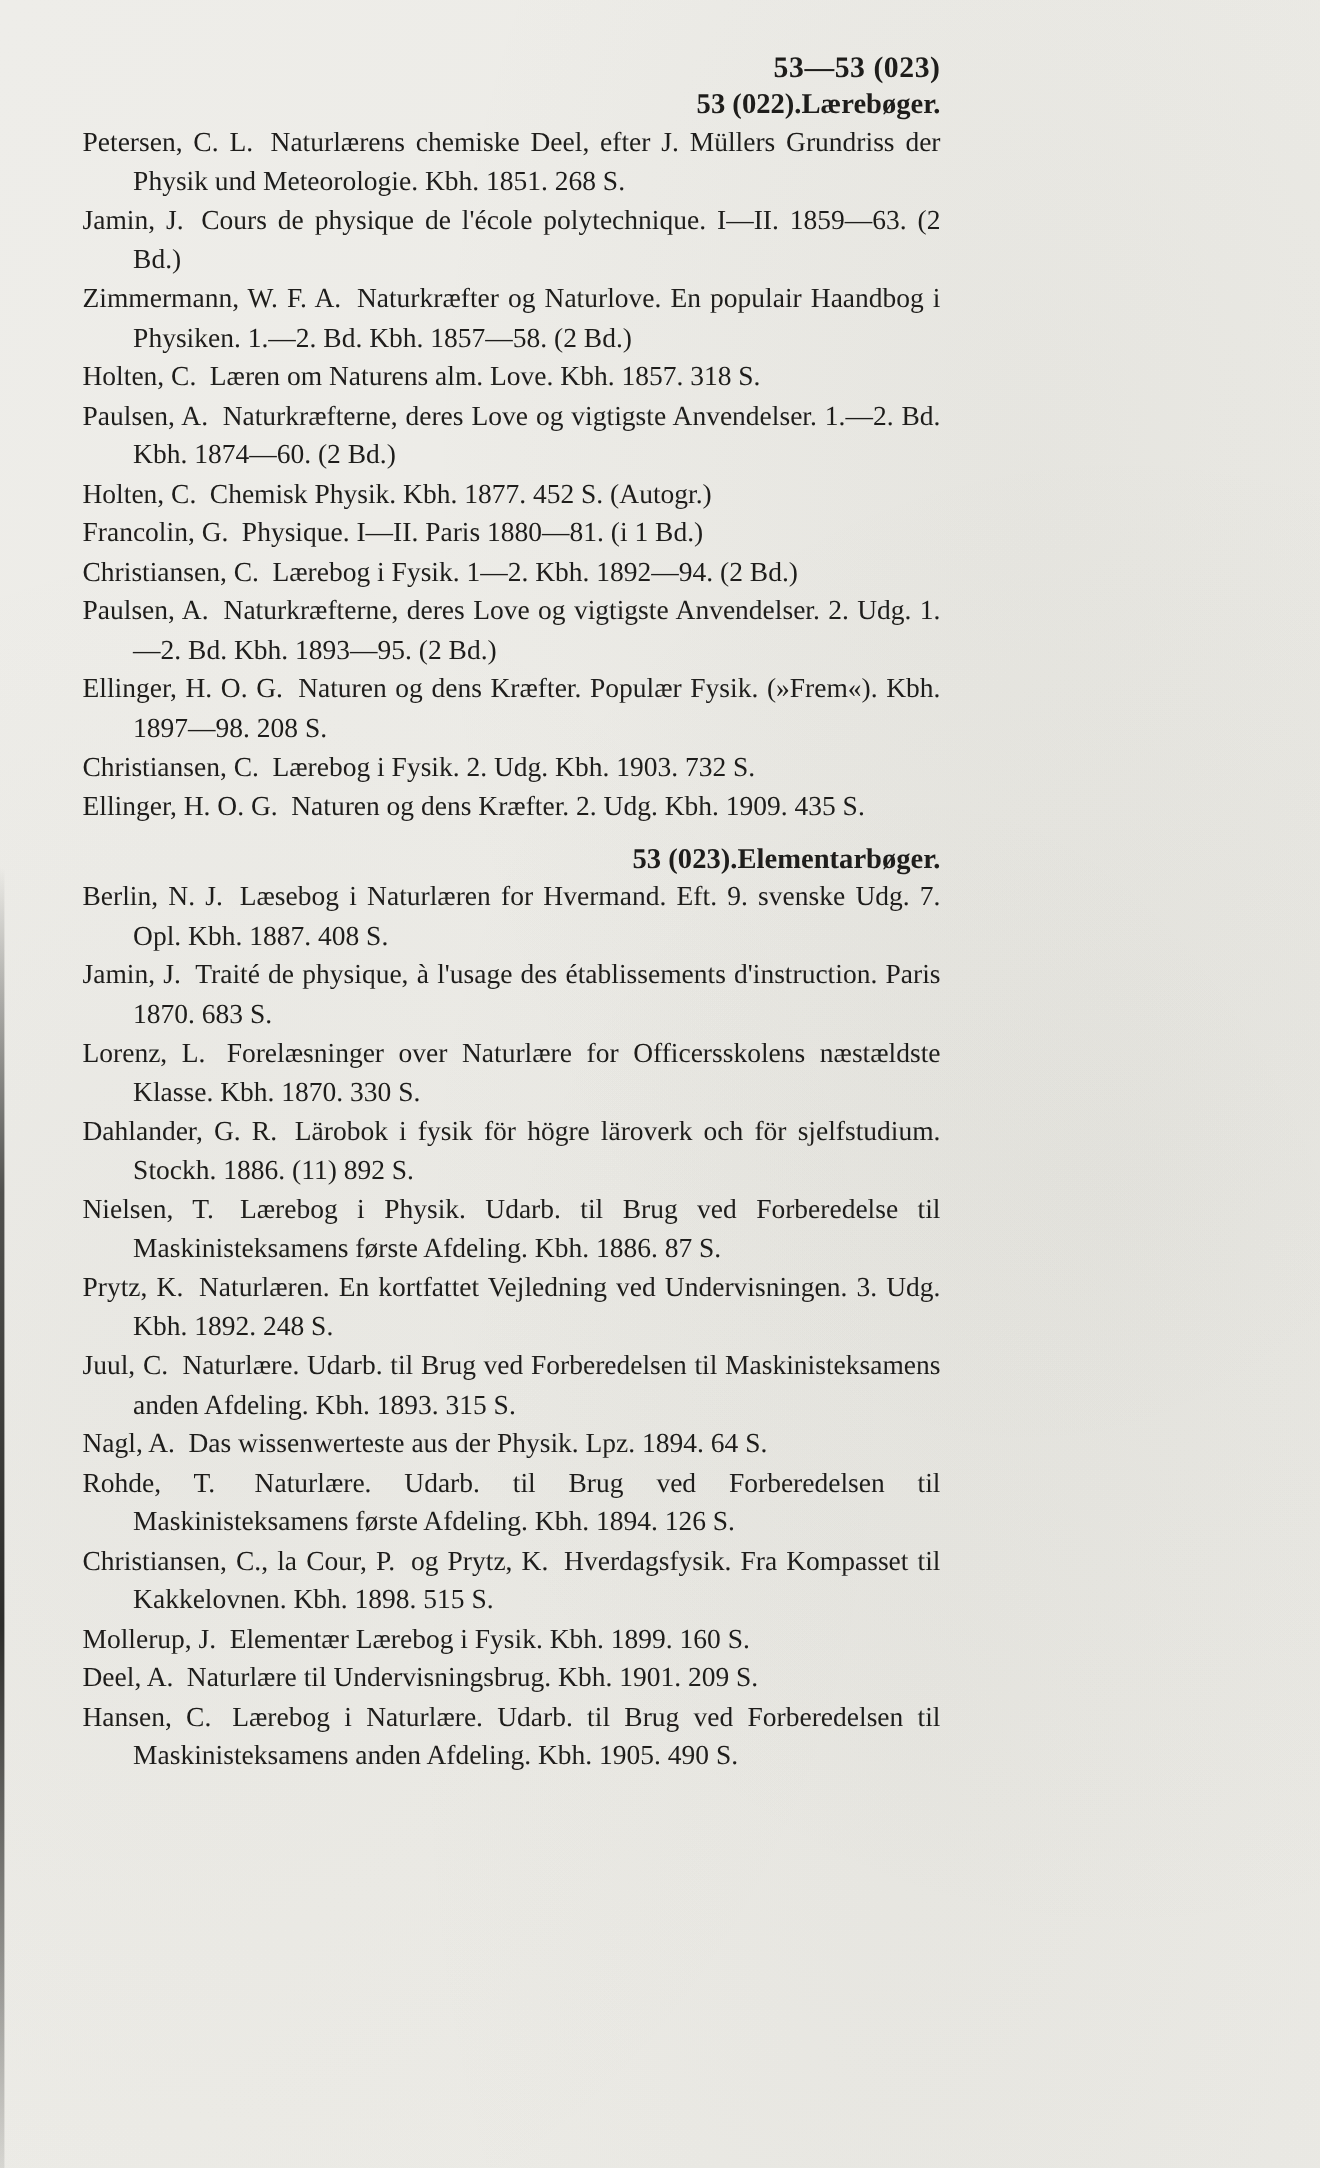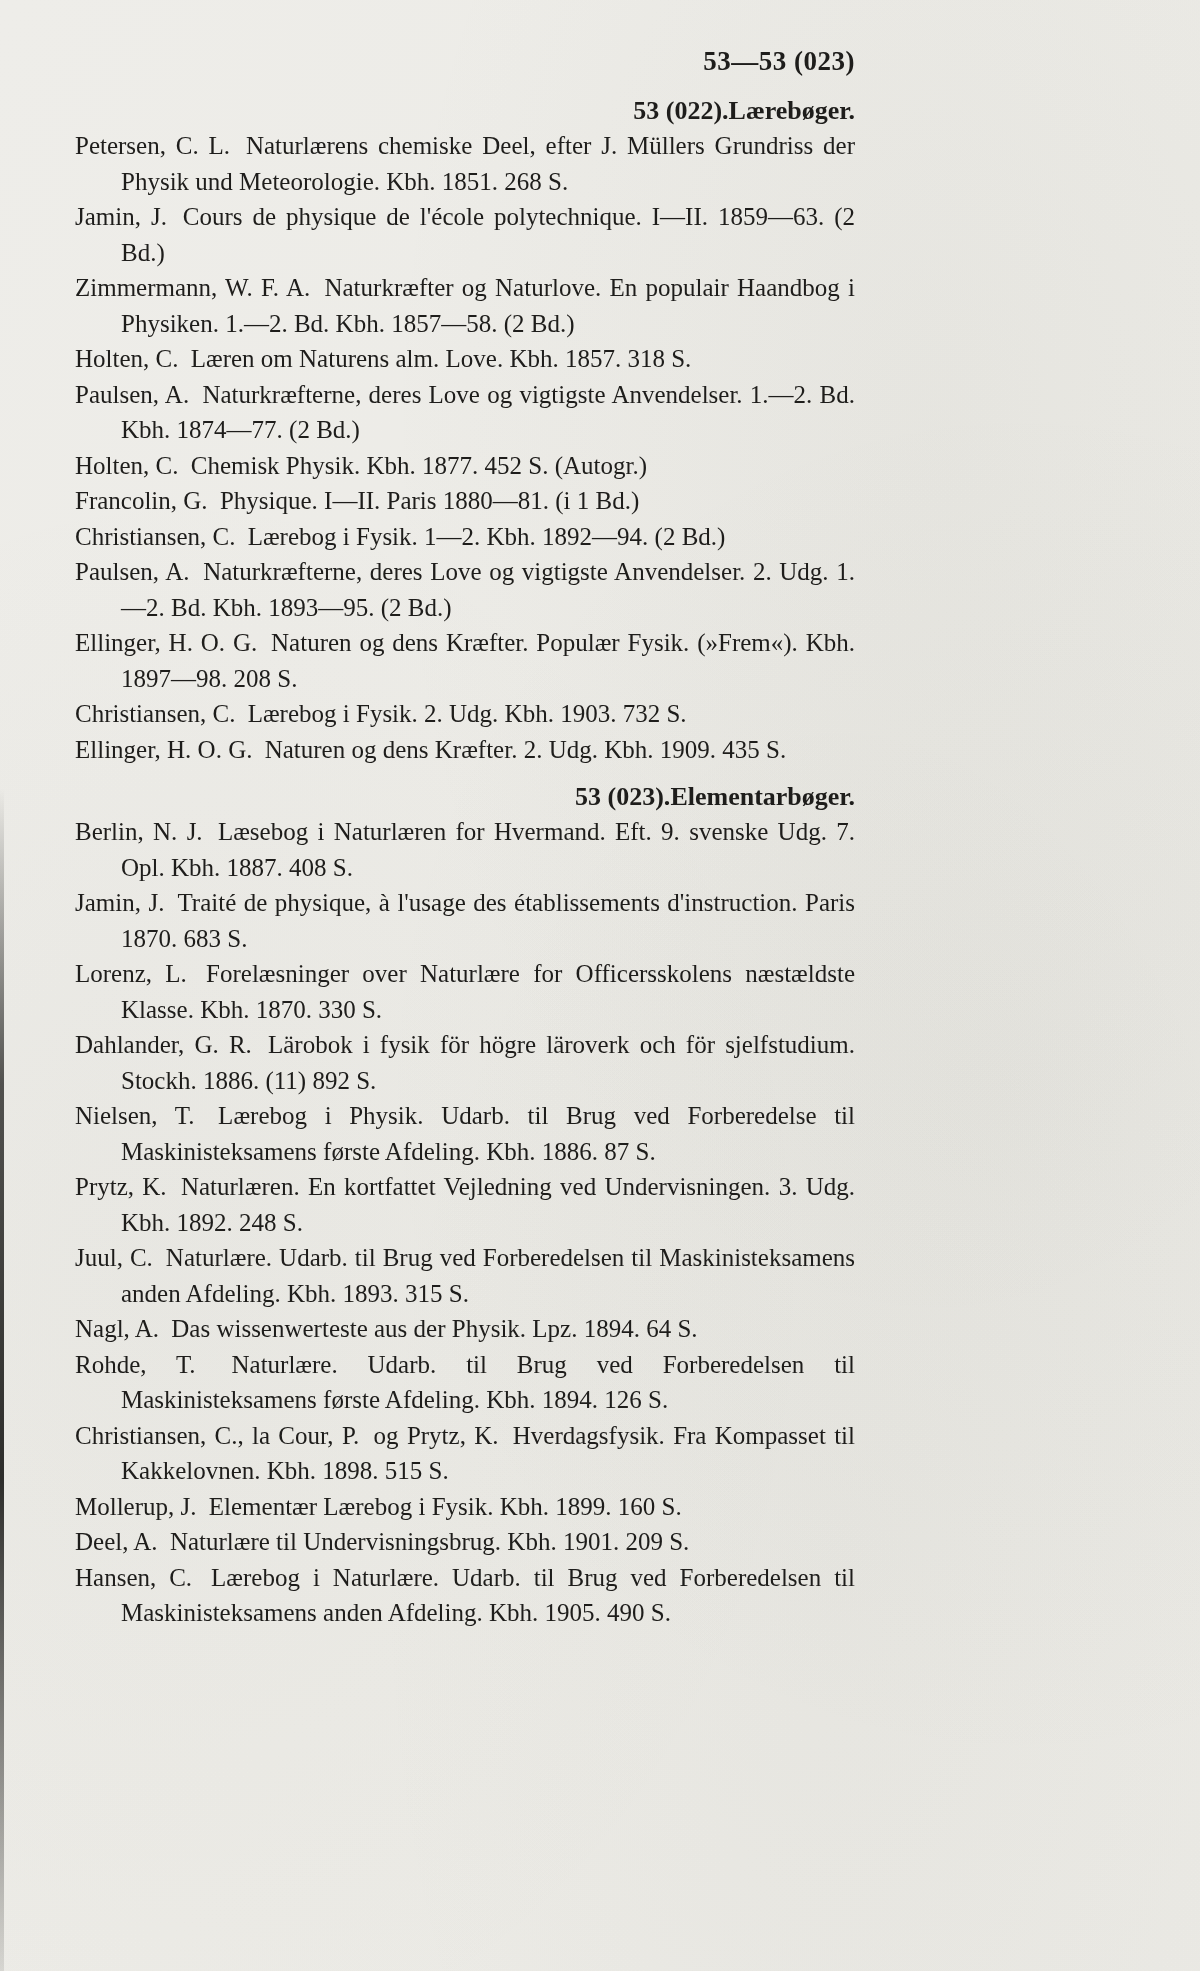--- a/index.html
+++ b/index.html
@@ -36,21 +36,20 @@
     position:relative;
     width:780px;
     margin-left:75px;
     padding-top:46px;
   }
   .running-head{
     text-align:right;
     font-weight:bold;
     font-size:27px;
     letter-spacing:.5px;
-    margin-bottom:16px;
   }
   .sec-head{
     display:flex;
     justify-content:flex-end;
     align-items:baseline;
     font-weight:bold;
     font-size:26px;
     line-height:35px;
   }
   section + section{margin-top:12px;}
@@ -87,21 +86,21 @@
     <div>
         <section>
           <div class="sec-head">
             <span class="sec-code">53 (022).</span>
             <span class="sec-title">Lærebøger.</span>
           </div>
           <p class="entry"><span class="author">Petersen, C. L.</span><span> Naturlærens chemiske Deel, efter J. Müllers Grundriss der Physik und Meteorologie. Kbh. 1851. 268 S.</span></p>
           <p class="entry"><span class="author">Jamin, J.</span><span> Cours de physique de l'école polytechnique. I—II. 1859—63. (2 Bd.)</span></p>
           <p class="entry"><span class="author">Zimmermann, W. F. A.</span><span> Naturkræfter og Naturlove. En populair Haandbog i Physiken. 1.—2. Bd. Kbh. 1857—58. (2 Bd.)</span></p>
           <p class="entry"><span class="author">Holten, C.</span><span> Læren om Naturens alm. Love. Kbh. 1857. 318 S.</span></p>
-          <p class="entry"><span class="author">Paulsen, A.</span><span> Naturkræfterne, deres Love og vigtigste Anvendelser. 1.—2. Bd. Kbh. 1874—77. (2 Bd.)</span></p>
+          <p class="entry"><span class="author">Paulsen, A.</span><span> Naturkræfterne, deres Love og vigtigste Anvendelser. 1.—2. Bd. Kbh. 1874—60. (2 Bd.)</span></p>
           <p class="entry"><span class="author">Holten, C.</span><span> Chemisk Physik. Kbh. 1877. 452 S. (Autogr.)</span></p>
           <p class="entry"><span class="author">Francolin, G.</span><span> Physique. I—II. Paris 1880—81. (i 1 Bd.)</span></p>
           <p class="entry"><span class="author">Christiansen, C.</span><span> Lærebog i Fysik. 1—2. Kbh. 1892—94. (2 Bd.)</span></p>
           <p class="entry"><span class="author">Paulsen, A.</span><span> Naturkræfterne, deres Love og vigtigste Anvendelser. 2. Udg. 1.—2. Bd. Kbh. 1893—95. (2 Bd.)</span></p>
           <p class="entry"><span class="author">Ellinger, H. O. G.</span><span> Naturen og dens Kræfter. Populær Fysik. (»Frem«). Kbh. 1897—98. 208 S.</span></p>
           <p class="entry"><span class="author">Christiansen, C.</span><span> Lærebog i Fysik. 2. Udg. Kbh. 1903. 732 S.</span></p>
           <p class="entry"><span class="author">Ellinger, H. O. G.</span><span> Naturen og dens Kræfter. 2. Udg. Kbh. 1909. 435 S.</span></p>
         </section>
         <section>
           <div class="sec-head">

